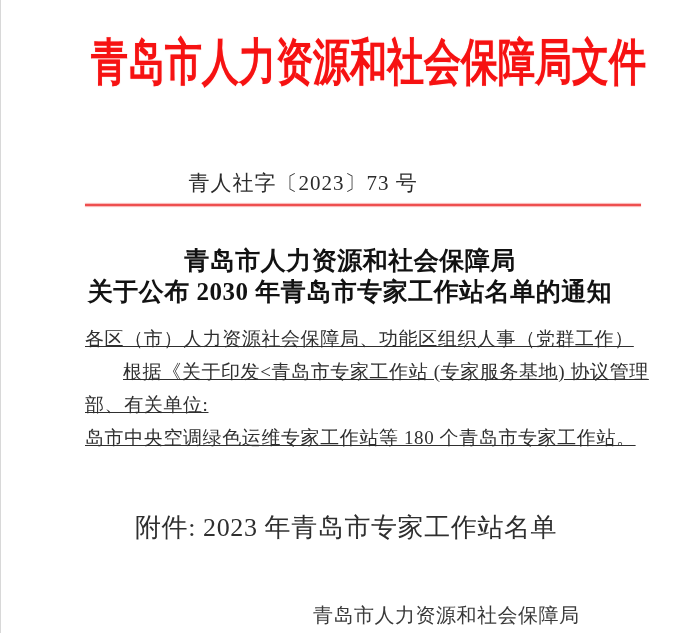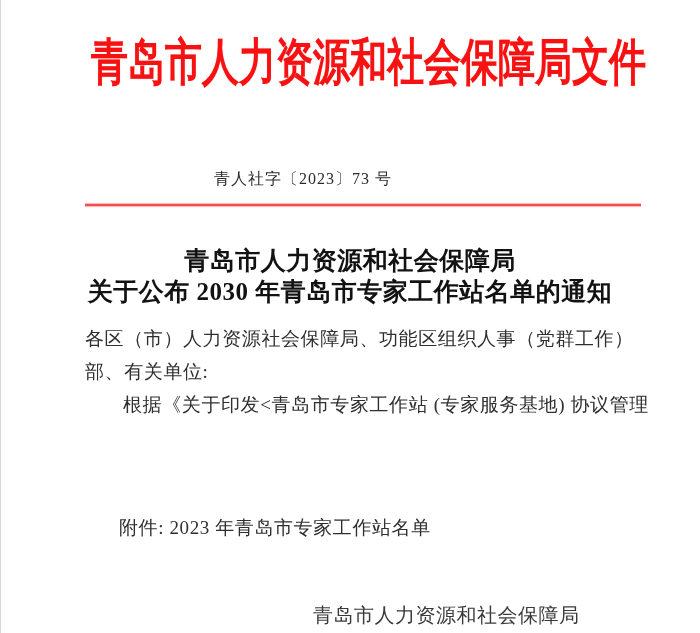--- a/index.html
+++ b/index.html
@@ -47,21 +47,21 @@
     text-shadow: 0 0 1px rgba(255, 60, 60, 0.55);
   }
 
   .doc-number {
     position: absolute;
     top: 169px;
     left: 0;
     width: 700px;
     padding-right: 94px;
     text-align: center;
-    font-size: 16px;
+    font-size: 21px;
     color: #2b2b2b;
     letter-spacing: 1px;
     white-space: nowrap;
   }
 
   .red-rule {
     position: absolute;
     top: 204px;
     left: 85px;
     width: 556px;
@@ -87,29 +87,29 @@
   .body-text {
     position: absolute;
     top: 322px;
     left: 85px;
     width: 545px;
     color: var(--body-ink);
     font-size: 19px;
     line-height: 33px;
     letter-spacing: 0.6px;
   }
-  .body-text .line { white-space: nowrap; height: 33px; }
+  .body-text .line { white-space: nowrap; height: 33px; text-decoration: underline; }
   .body-text .line.indent { padding-left: 38px; }
 
   .attachment {
     position: absolute;
     top: 514px;
-    left: 119px;
+    left: 135px;
     color: var(--body-ink);
-    font-size: 19px;
+    font-size: 26px;
     line-height: 28px;
     letter-spacing: 0.6px;
     white-space: nowrap;
   }
 
   .issuer {
     position: absolute;
     top: 602px;
     left: 313px;
     color: var(--footer-ink);
@@ -132,21 +132,22 @@
 
   <div class="red-rule"></div>
 
   <div class="notice-title">
     <div>青岛市人力资源和社会保障局</div>
     <div>关于公布 2030 年青岛市专家工作站名单的通知</div>
   </div>
 
   <div class="body-text">
     <div class="line">各区（市）人力资源社会保障局、功能区组织人事（党群工作）</div>
+    <div class="line indent">根据《关于印发&lt;青岛市专家工作站 (专家服务基地) 协议管理</div>
     <div class="line">部、有关单位:</div>
-    <div class="line indent">根据《关于印发&lt;青岛市专家工作站 (专家服务基地) 协议管理</div>
+    <div class="line">岛市中央空调绿色运维专家工作站等 180 个青岛市专家工作站。</div>
   </div>
 
   <div class="attachment">附件: 2023 年青岛市专家工作站名单</div>
 
   <div class="issuer">青岛市人力资源和社会保障局</div>
 
 </div>
 
 </body></html>

